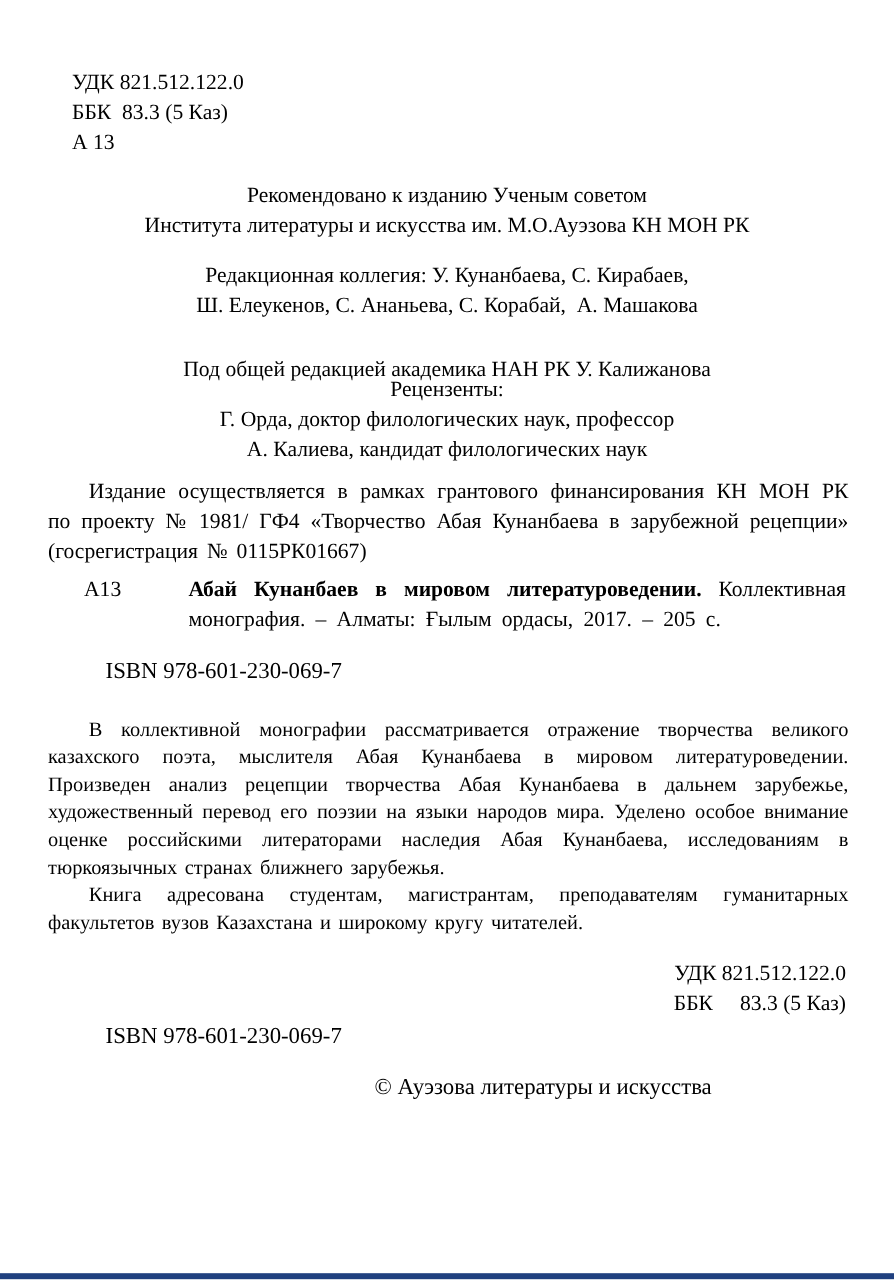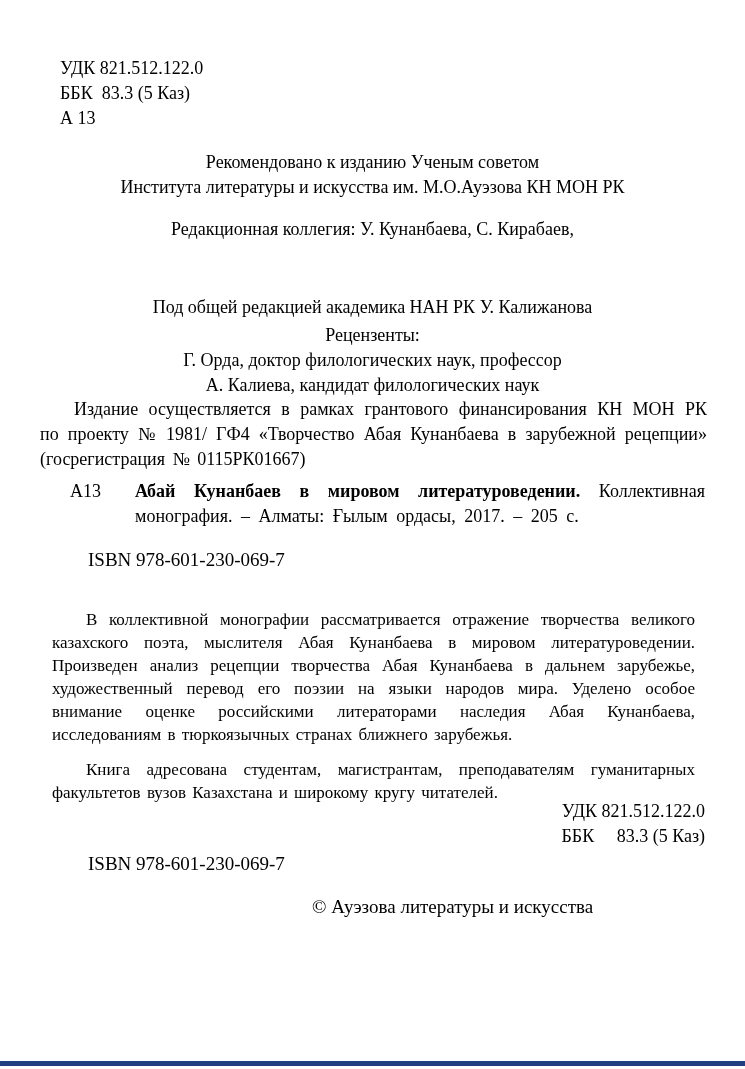--- a/index.html
+++ b/index.html
@@ -17,21 +17,21 @@
     overflow: hidden;
   }
   .abs { position: absolute; }
   .center { left: 0; right: 0; text-align: center; }
   .fs18 { font-size: 18px; line-height: 25px; }
   .fs17 { font-size: 17px; line-height: 23px; }
   .fs19 { font-size: 19px; line-height: 25px; }
   .just { text-align: justify; }
   .bold { font-weight: bold; }
   .right { text-align: right; }
-  p { margin: 12px; }
+  p { margin: 0; }
   .indent { text-indent: 34px; }
   .grant-note {
     left: 40px;
     right: 38px;
     text-indent: 34px;
     word-spacing: 3px;
   }
   .catalog-text {
     left: 135px;
     right: 40px;
@@ -63,34 +63,35 @@
     <div>А 13</div>
   </div>
 
   <div class="abs center fs18" style="top:150px;">
     <div>Рекомендовано к изданию Ученым советом</div>
     <div>Института литературы и искусства им. М.О.Ауэзова КН МОН РК</div>
   </div>
 
   <div class="abs center fs18" style="top:217px;">
     <div>Редакционная коллегия: У. Кунанбаева, С. Кирабаев,</div>
+    <div>Ш. Елеукенов, С. Ананьева, С. Корабай,&nbsp; А. Машакова</div>
   </div>
 
   <div class="abs center fs18" style="top:295px;">Под общей редакцией академика НАН РК У. Калижанова</div>
 
-  <div class="abs center fs18" style="top:323px;">
+  <div class="abs center fs18" style="top:312px;">
     <div>Рецензенты:</div>
     <div>Г. Орда, доктор филологических наук, профессор</div>
     <div>А. Калиева, кандидат филологических наук</div>
   </div>
 
   <div class="abs fs18 just grant-note" style="top:397px;">Издание осуществляется в рамках грантового финансирования  КН МОН РК  по проекту № 1981/ ГФ4  «Творчество Абая Кунанбаева в зарубежной рецепции» (госрегистрация № 0115РК01667)</div>
 
   <div class="abs fs18" style="left:70px; top:479px;">А13</div>
-  <div class="abs fs18 just catalog-text" style="top:479px;">
+  <div class="abs fs18 just catalog-text" style="top:479px;margin-left:22px;">
     <span class="bold">Абай Кунанбаев в мировом литературоведении.</span>
     <span>Коллективная монография. – Алматы: Ғылым ордасы, 2017. – 205 с.</span>
   </div>
 
   <div class="abs fs19" style="left:88px; top:547px;">ISBN 978-601-230-069-7</div>
 
   <div class="abs fs17 just annotation-block" style="top:596px;">
     <p class="indent">В коллективной монографии рассматривается отражение творчества великого казахского поэта, мыслителя Абая Кунанбаева в мировом литературоведении. Произведен анализ рецепции творчества Абая Кунанбаева в дальнем зарубежье, художественный перевод его поэзии на языки народов мира. Уделено особое внимание оценке российскими литераторами наследия Абая Кунанбаева, исследованиям в тюркоязычных странах ближнего зарубежья.</p>
     <p class="indent">Книга адресована студентам, магистрантам, преподавателям гуманитарных факультетов вузов Казахстана и широкому кругу читателей.</p>
   </div>

